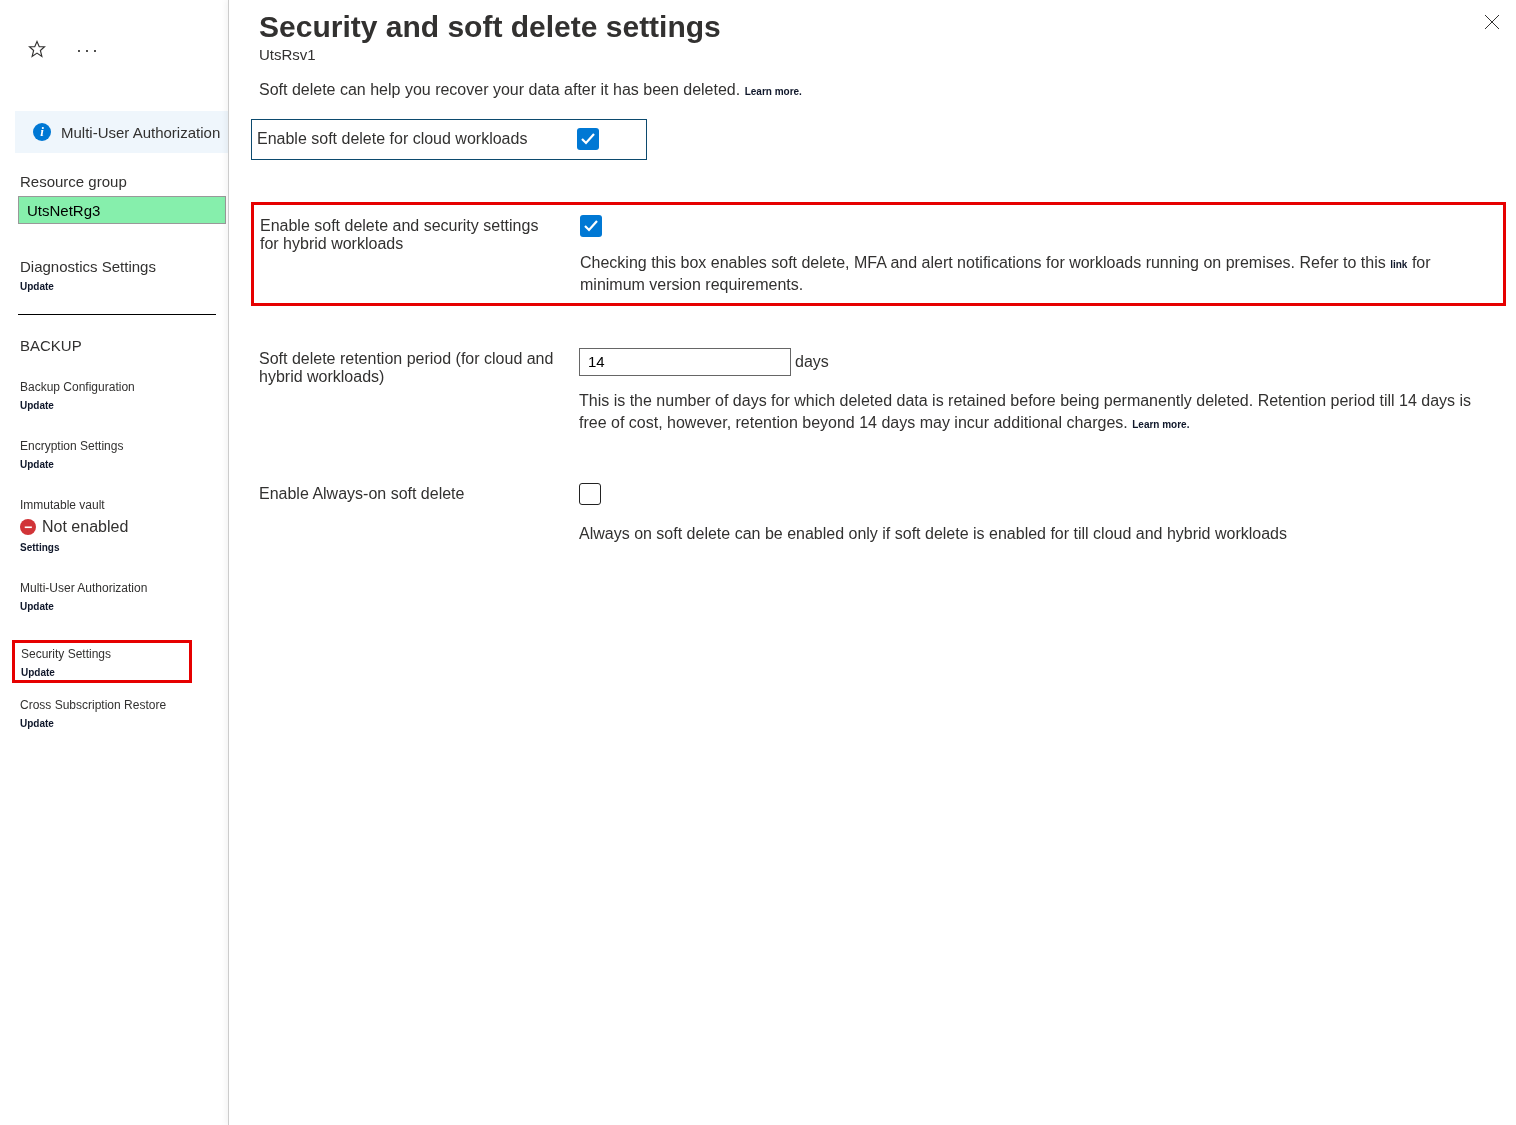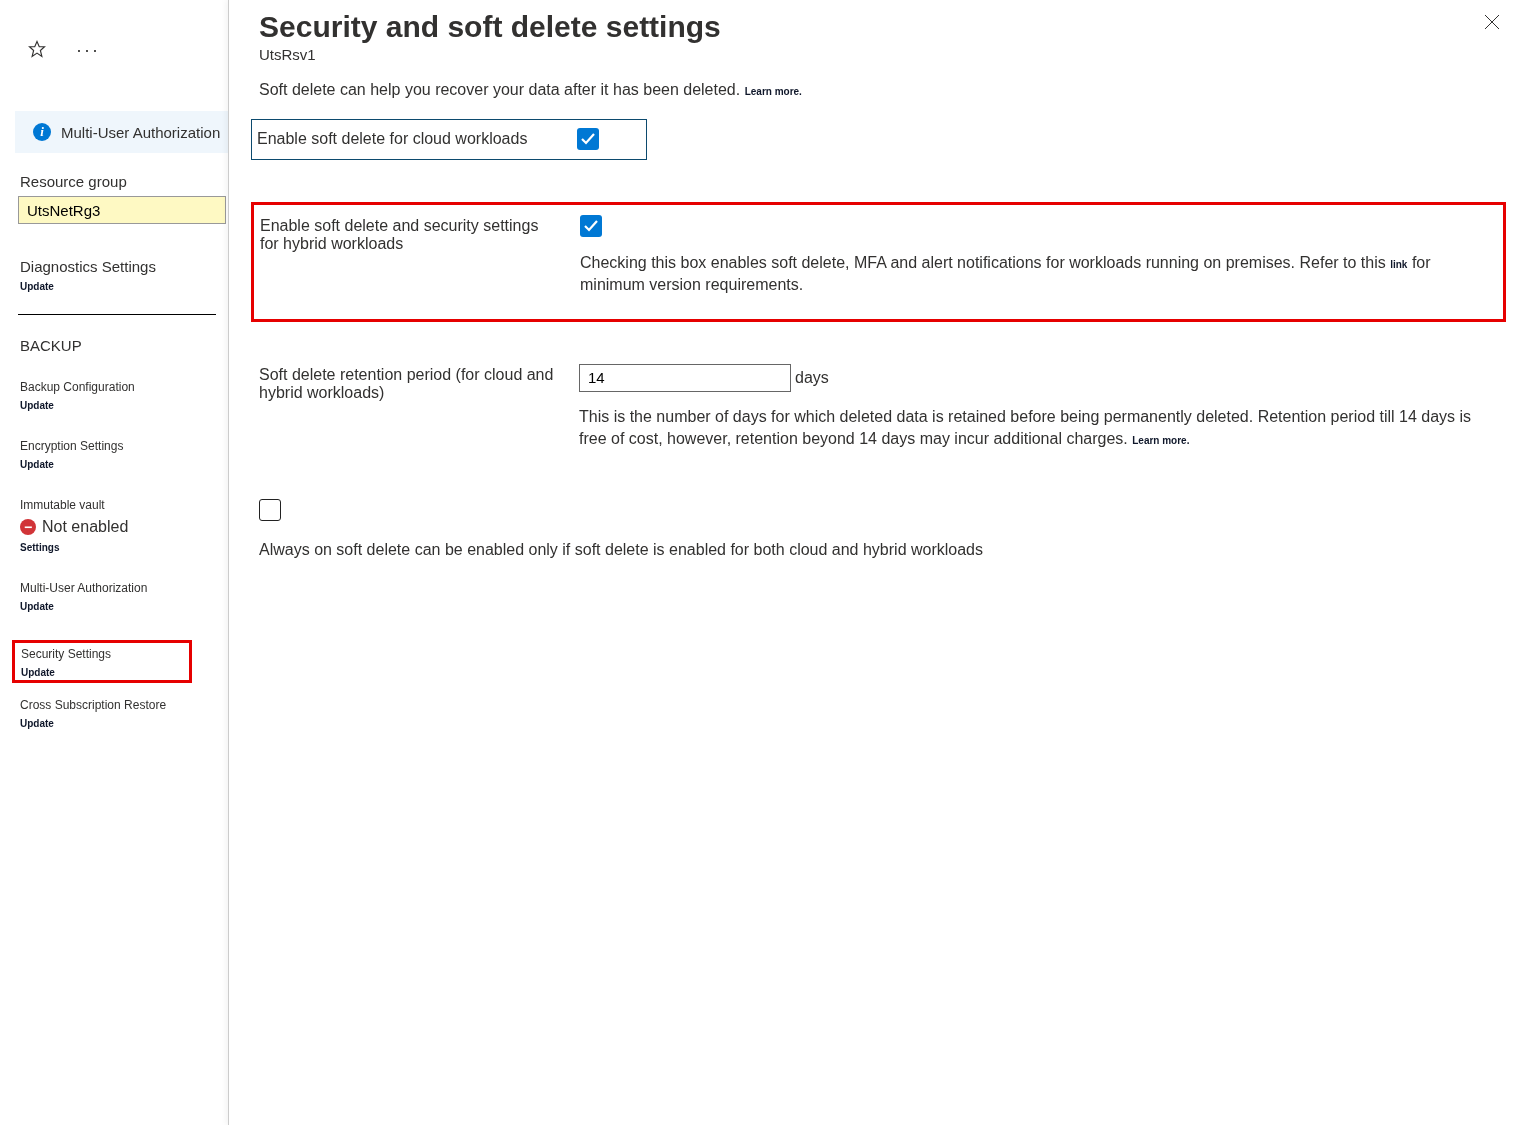--- a/index.html
+++ b/index.html
@@ -58,21 +58,21 @@
     }
     .sidebar-label {
       font-size: 15px;
       margin: 20px 0 6px 0;
     }
     .resource-group-input {
       width: 208px;
       height: 28px;
       padding: 2px 8px;
       font-size: 15px;
-      background: #fef9c3;
+      background: #86efac;
       border: 1px solid #999;
       margin-left: -2px;
     }
     .link {
       color: #0f172a;
       font-size: 10px;
       cursor: pointer;
       font-weight: bold;
     }
     .section-title {
@@ -201,21 +201,21 @@
       padding: 8px 5px 8px 5px;
       margin: 0 0 42px -8px;
       width: 396px;
     }
     .red-outline-1 .form-row { margin-bottom: 0; }
     .red-outline-2 {
       border: 3px solid #e60000;
       padding: 10px 8px 6px 6px;
       margin: 0 -8px 42px -8px;
     }
-    .red-outline-2 .form-row { margin-bottom: 16px; }
+    .red-outline-2 .form-row { margin-bottom: 0; }
   </style>
 </head>
 <body>
 
 <div class="sidebar">
   <div class="toolbar-icons">
     <span class="star-icon">
       <svg viewBox="0 0 24 24" fill="none" stroke="#323130" stroke-width="1.5">
           <polygon points="12,2 15,9 22,9 16.5,14 18.5,22 12,17.5 5.5,22 7.5,14 2,9 9,9"></polygon>
         </svg>
@@ -326,18 +326,19 @@
         <input class="ret-input" value="14" style="">
         <span>days</span>
       </div>
       <div class="helper">
         <span>This is the number of days for which deleted data is retained before being permanently deleted. Retention period till 14 days is free of cost, however, retention beyond 14 days may incur additional charges. </span><span class="link">Learn more.</span>
       </div>
     </div>
   </div>
 
   <div class="form-row">
+    <div class="form-label-col">Enable Always-on soft delete</div>
     <div class="form-ctrl-col">
       <div class="checkbox unchecked"></div>
-      <div class="helper">Always on soft delete can be enabled only if soft delete is enabled for both cloud and hybrid workloads</div>
+      <div class="helper">Always on soft delete can be enabled only if soft delete is enabled for till cloud and hybrid workloads</div>
     </div>
   </div>
 </div>
 
 </body></html>

